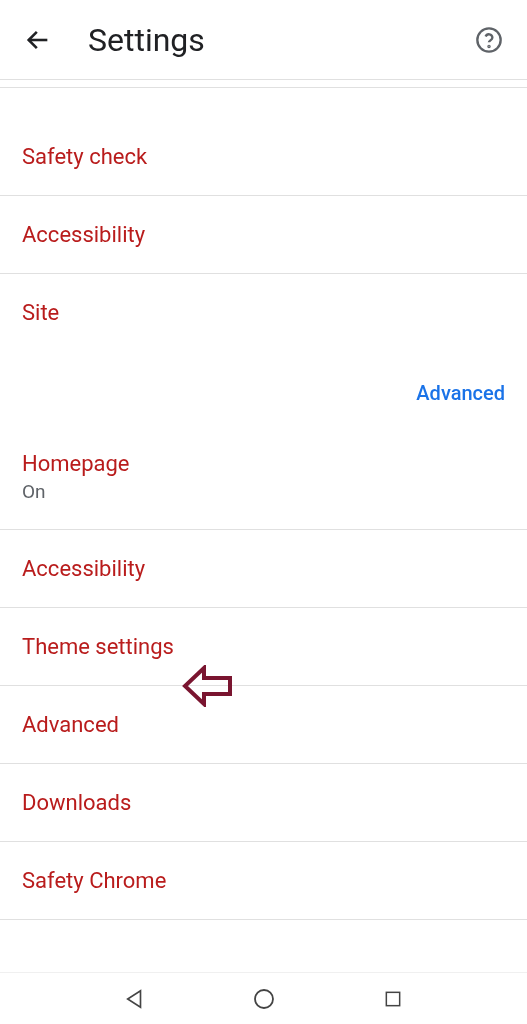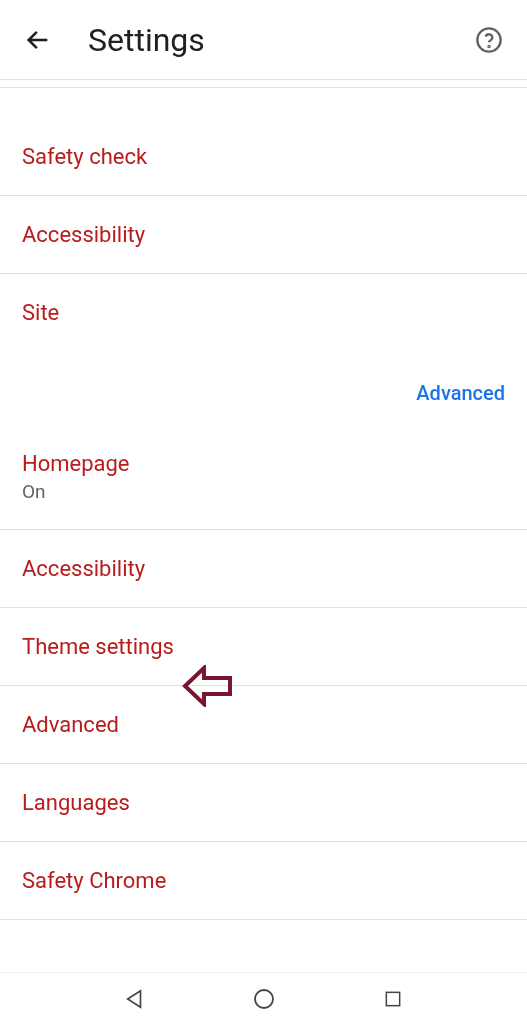--- a/index.html
+++ b/index.html
@@ -150,21 +150,21 @@
 
 <div class="list-item">
   <div class="item-label">Theme settings</div>
 </div>
 
 <div class="list-item">
   <div class="item-label">Advanced</div>
 </div>
 
 <div class="list-item">
-  <div class="item-label">Languages</div>
+  <div class="item-label">Downloads</div>
 </div>
 
 <div class="list-item">
   <div class="item-label">Safety Chrome</div>
 </div>
 
 <svg class="annotation-arrow" width="50" height="42" viewBox="0 0 50 42">
   <path d="M 48 13 L 22 13 L 22 3 L 3 21 L 22 39 L 22 29 L 48 29 Z" fill="none" stroke="#7a1530" stroke-width="4" stroke-linejoin="miter"></path>
 </svg>
 

